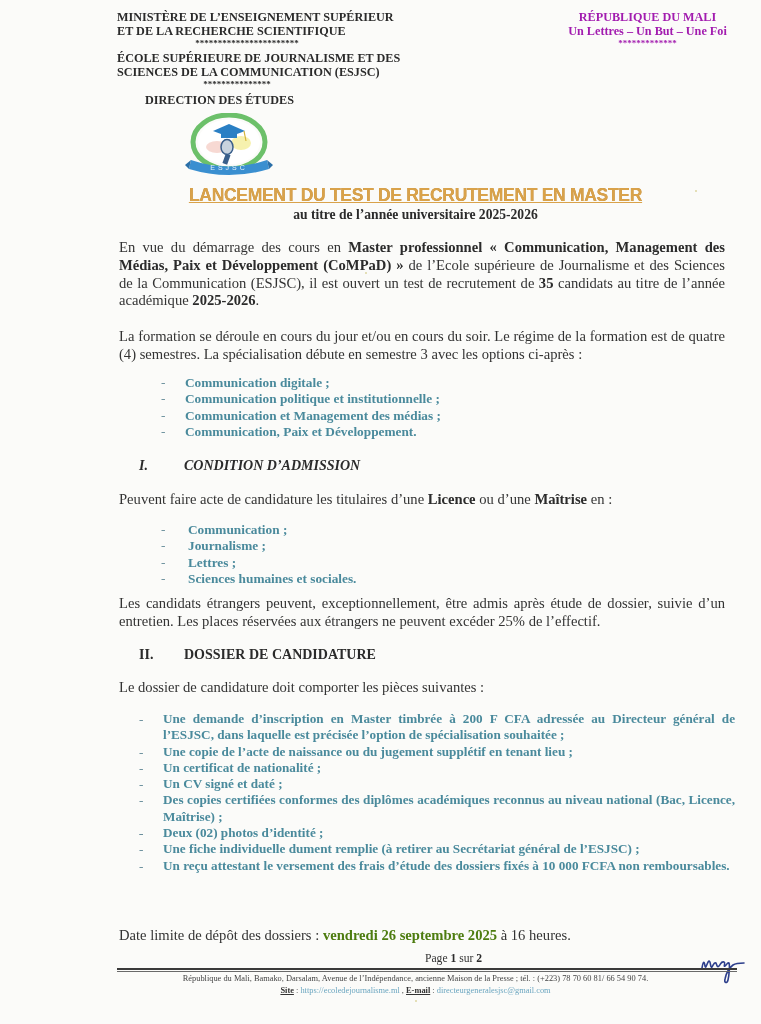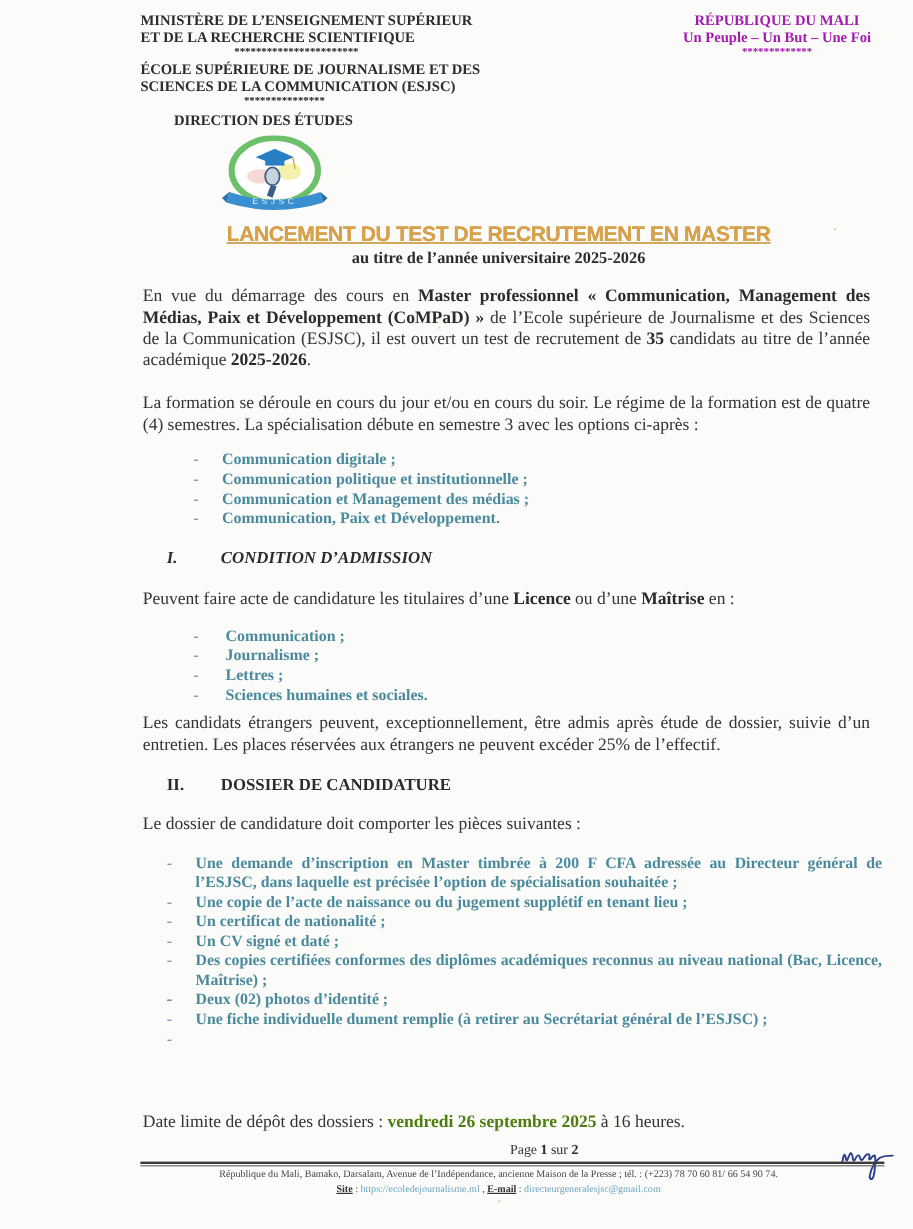--- a/index.html
+++ b/index.html
@@ -86,21 +86,21 @@
     <div>ET DE LA RECHERCHE SCIENTIFIQUE</div>
     <div class="stars">***********************</div>
     <div>ÉCOLE SUPÉRIEURE DE JOURNALISME ET DES</div>
     <div>SCIENCES DE LA COMMUNICATION (ESJSC)</div>
     <div class="stars2">***************</div>
     <div class="dir">DIRECTION DES ÉTUDES</div>
   </div>
 
   <div class="hdr-right">
     <div>RÉPUBLIQUE DU MALI</div>
-    <div>Un Peuple – Un But – Une Foi</div>
+    <div>Un Lettres – Un But – Une Foi</div>
     <div class="stars">*************</div>
   </div>
 
   <svg class="logo" viewBox="0 0 92 64">
     <ellipse cx="46" cy="29" rx="36" ry="27" fill="none" stroke="#6cc06a" stroke-width="5"></ellipse>
     <ellipse cx="46" cy="29" rx="31" ry="22.5" fill="#ffffff"></ellipse>
     <ellipse cx="34" cy="34" rx="11" ry="6" fill="#f3c9c0" opacity="0.7"></ellipse>
     <ellipse cx="58" cy="30" rx="10" ry="7" fill="#f4ee9a" opacity="0.8"></ellipse>
     <polygon points="30,18 46,11 62,18 46,24" fill="#2a7fc4"></polygon>
     <rect x="38" y="19" width="16" height="6" fill="#2a7fc4"></rect>
@@ -146,21 +146,21 @@
 
   <ul class="list l3">
     <li><span class="dash">-</span><span>Une demande d’inscription en Master timbrée à 200 F CFA adressée au Directeur général de l’ESJSC, dans laquelle est précisée l’option de spécialisation souhaitée ;</span></li>
     <li><span class="dash">-</span><span>Une copie de l’acte de naissance ou du jugement supplétif en tenant lieu ;</span></li>
     <li><span class="dash">-</span><span>Un certificat de nationalité ;</span></li>
     <li><span class="dash">-</span><span>Un CV signé et daté ;</span></li>
     <li><span class="dash">-</span><span>Des copies certifiées conformes des diplômes académiques reconnus au niveau national (Bac, Licence, Maîtrise) ;</span></li>
     <li><span class="dash">-</span></li>
     <li><span class="dash">-</span><span>Deux (02) photos d’identité ;</span></li>
     <li><span class="dash">-</span><span>Une fiche individuelle dument remplie (à retirer au Secrétariat général de l’ESJSC) ;</span></li>
-    <li><span class="dash">-</span></li>
+    <li><span class="dash">-</span><span>Un reçu attestant le versement des frais d’étude des dossiers fixés à 10 000 FCFA non remboursables.</span></li>
   </ul>
 
   <div class="deadline"><span>Date limite de dépôt des dossiers : </span><span class="hl">vendredi 26 septembre 2025</span><span> à 16 heures.</span></div>
 
   <div class="pagenum"><span>Page </span><b>1</b><span> sur </span><b>2</b></div>
 
   <svg class="signature" viewBox="0 0 46 34">
     <path d="M3,16 C4,10 5,8 6,14 C7,18 8,10 10,9 C12,9 11,16 13,15 C15,12 15,10 17,11 C18,13 18,16 20,14 C22,12 22,9 25,10 C27,11 24,15 26,14 C28,13 28,10 30,11 C31,14 30,24 29,28 C28,32 25,31 26,27 C27,22 30,16 34,13 C37,11 42,11 45,11" fill="none" stroke="#2d3f8c" stroke-width="1.6" stroke-linecap="round"></path>
   </svg>
 

